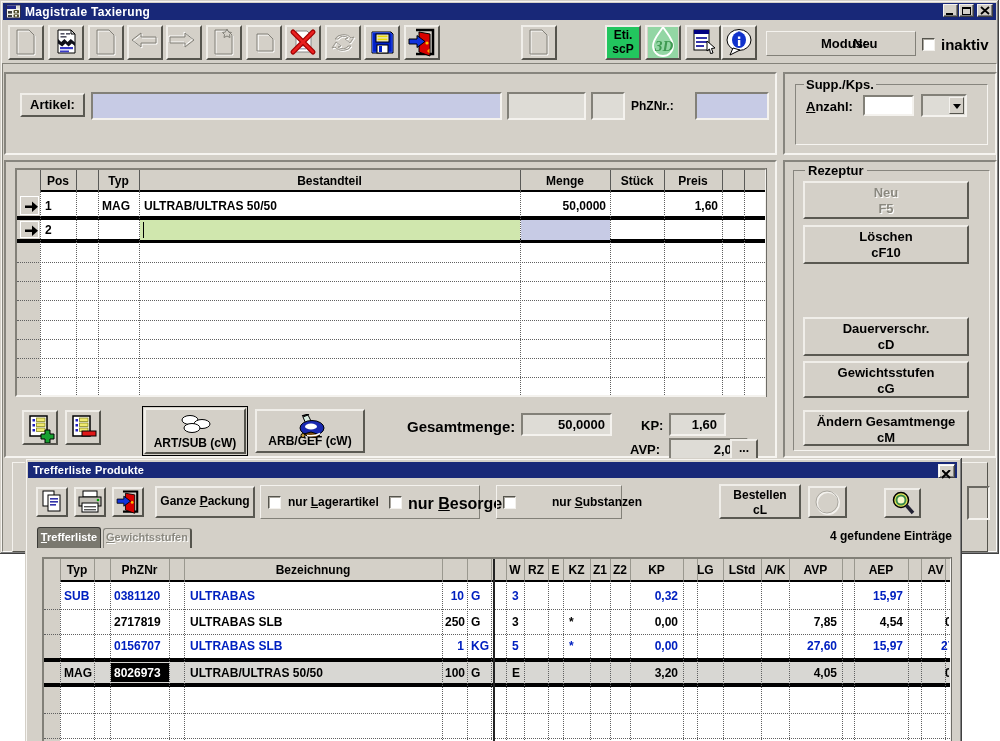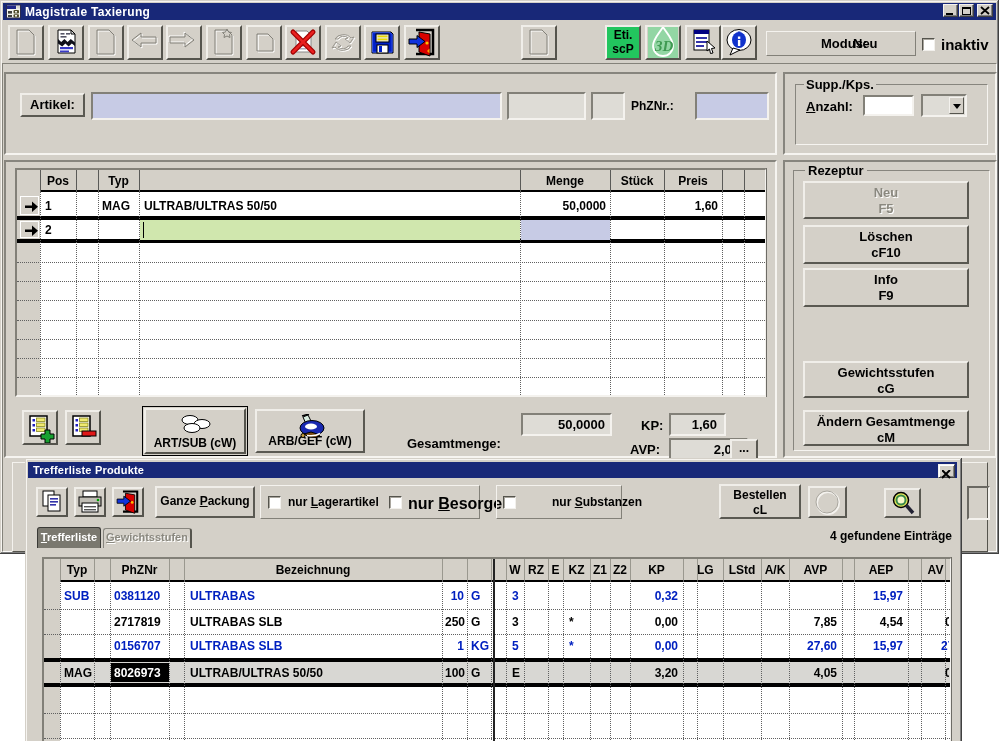--- a/index.html
+++ b/index.html
@@ -166,20 +166,21 @@
       <div class="a" style="right:1px;top:1px;width:15px;height:17px;background:#d4d0c8;border:1px solid;border-color:#f4f2ee #55544d #55544d #f4f2ee;">
         <div style="width:0;height:0;border:4px solid transparent;border-top:5px solid #000;margin:6px 0 0 3px;"></div>
       </div>
     </div>
 <div class="a g2" style="left:4px;top:160px;width:773px;height:298px;"></div>
 <div class="a" style="left:15px;top:168px;width:752px;height:229px;border:2px solid;border-color:#828078 #f4f2ee #f4f2ee #828078;background:#fff;"></div>
 <div class="a" style="left:766px;top:168px;width:1px;height:229px;background:#6e6c66;"></div>
 <div class="a" style="left:17px;top:170px;width:748px;height:22px;background:#d4d0c8;border-bottom:2px solid #000;"></div>
 <div class="c" style="left:40px;top:174px;width:36px;text-align:center;">Pos</div>
 <div class="c" style="left:98px;top:174px;width:41px;text-align:center;">Typ</div>
+<div class="c" style="left:139px;top:174px;width:381px;text-align:center;">Bestandteil</div>
 <div class="c" style="left:520px;top:174px;width:90px;text-align:center;">Menge</div>
 <div class="c" style="left:610px;top:174px;width:54px;text-align:center;">Stück</div>
 <div class="c" style="left:664px;top:174px;width:58px;text-align:center;">Preis</div>
 <div class="a" style="left:17px;top:170px;width:23px;height:225px;background:#d4d0c8;"></div>
 <div class="a" style="left:40px;top:170px;width:1px;height:22px;background:#5a5a58;"></div>
 <div class="a" style="left:40px;top:192px;width:1px;height:203px;border-left:1px dotted #606060;"></div>
 <div class="a" style="left:17px;top:216px;width:748px;height:4px;background:#000;"></div>
 <div class="a" style="left:17px;top:239px;width:748px;height:4px;background:#000;"></div>
 <div class="a" style="left:140px;top:220px;width:380px;height:20px;background:#d0e7ae;"></div>
 <div class="a" style="left:143px;top:222px;width:1px;height:16px;background:#000;"></div>
@@ -259,21 +260,21 @@
     </div>
 <div class="a" style="left:142px;top:406px;width:106px;height:50px;border:1px solid #000;background:#d4d0c8;">
       <div style="position:absolute;left:1px;top:1px;right:1px;bottom:1px;border:2px solid;border-color:#f0eee9 #55544d #55544d #f0eee9;"></div>
       <div class="a b" style="left:0;width:100%;bottom:5px;font-size:12px;text-align:center;">ART/SUB (cW)</div>
       <svg class="a" style="left:32px;top:7px" width="42" height="22" viewBox="0 0 42 22">
         <ellipse cx="15" cy="6" rx="8" ry="4.5" fill="#fff" stroke="#000"></ellipse>
         <ellipse cx="27" cy="10" rx="8" ry="4.5" fill="#fff" stroke="#000"></ellipse>
         <ellipse cx="17" cy="14" rx="8" ry="4.5" fill="#fff" stroke="#000"></ellipse>
       </svg>
     </div>
-<div class="a b" style="left:407px;top:418px;font-size:13px;margin-top:18px;">Gesamtmenge:</div>
+<div class="a b" style="left:407px;top:418px;font-size:15px;">Gesamtmenge:</div>
 <div class="a s2" style="left:521px;top:413px;width:91px;height:23px;background:#dedcd6;">
       <div class="b" style="font-size:13px;text-align:right;padding:2px 5px 0 0;">50,0000</div>
     </div>
 <div class="a b" style="left:641px;top:418px;font-size:13px;">KP:</div>
 <div class="a s2" style="left:669px;top:413px;width:57px;height:23px;background:#dedcd6;">
       <div class="b" style="font-size:13px;text-align:right;padding:2px 7px 0 0;">1,60</div>
     </div>
 <div class="a b" style="left:630px;top:442px;font-size:13px;">AVP:</div>
 <div class="a s2" style="left:669px;top:438px;width:79px;height:23px;background:#dedcd6;">
       <div class="b" style="font-size:13px;text-align:right;padding:2px 7px 0 0;">2,00</div>
@@ -283,22 +284,22 @@
     </div>
 <div class="a g2" style="left:783px;top:160px;width:214px;height:298px;"></div>
 <div class="a g2" style="left:793px;top:170px;width:197px;height:281px;border-width:1px;"></div>
 <div class="a b" style="left:805px;top:163px;font-size:13px;background:#d4d0c8;padding:0 3px;">Rezeptur</div>
 <div class="a r2" style="left:803px;top:181px;width:166px;height:38px;text-align:center;">
       <div class="b dis" style="font-size:13px;margin-top:2px;line-height:16px;">Neu<br>F5</div>
     </div>
 <div class="a r2" style="left:803px;top:225px;width:166px;height:39px;text-align:center;">
       <div class="b " style="font-size:13px;margin-top:2px;line-height:16px;">Löschen<br>cF10</div>
     </div>
-<div class="a r2" style="left:803px;top:268px;width:166px;height:39px;text-align:center;">
-      <div class="b " style="font-size:13px;margin-top:2px;line-height:16px;">Info<br>F9</div>
+<div class="a r2" style="left:803px;top:317px;width:166px;height:39px;text-align:center;">
+      <div class="b " style="font-size:13px;margin-top:2px;line-height:16px;">Dauerverschr.<br>cD</div>
     </div>
 <div class="a r2" style="left:803px;top:361px;width:166px;height:37px;text-align:center;">
       <div class="b " style="font-size:13px;margin-top:2px;line-height:16px;">Gewichtsstufen<br>cG</div>
     </div>
 <div class="a r2" style="left:803px;top:410px;width:166px;height:36px;text-align:center;">
       <div class="b " style="font-size:13px;margin-top:2px;line-height:16px;">Ändern Gesamtmenge<br>cM</div>
     </div>
 </div>
 <div class="a" style="left:25px;top:458px;width:937px;height:304px;background:#d4d0c8;box-shadow:inset -1px -1px 0 #404040, inset 1px 1px 0 #d4d0c8, inset -2px -2px 0 #808080, inset 2px 2px 0 #f6f4f0;">
 <div class="a navy" style="left:3px;top:4px;width:929px;height:16px;"></div>

